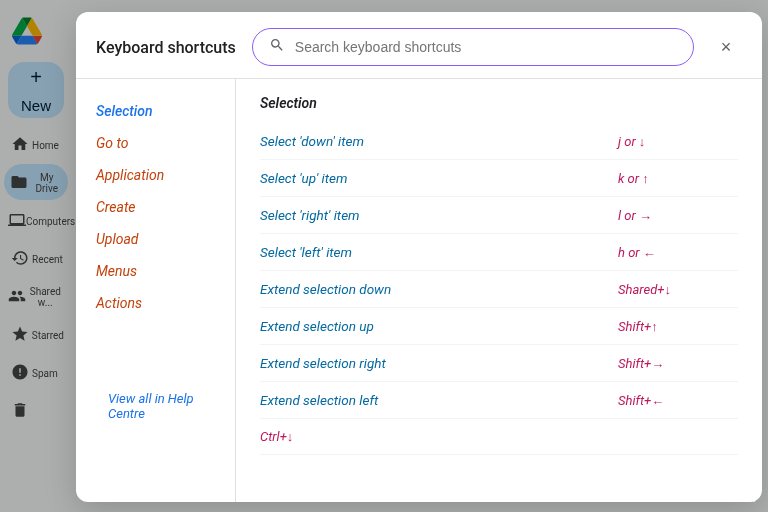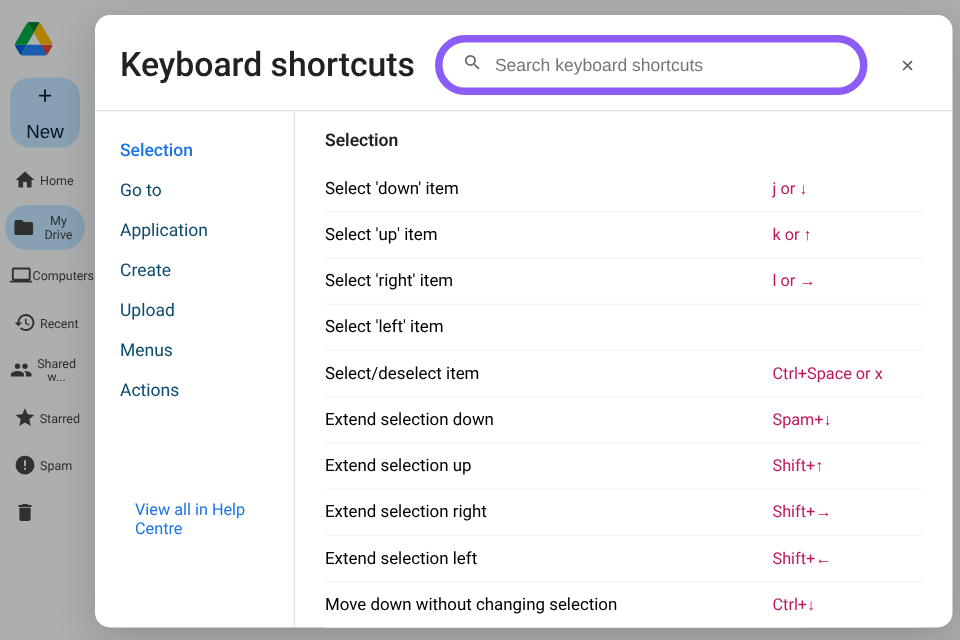--- a/index.html
+++ b/index.html
@@ -129,31 +129,31 @@
     .modal-header {
       display: flex;
       align-items: center;
       padding: 16px 20px 12px 20px;
       gap: 16px;
       border-bottom: 1px solid #e0e0e0;
       flex-shrink: 0;
     }
 
     .modal-title {
-      font-size: 27px;
+      font-size: 16px;
       font-weight: 500;
       color: #202124;
       white-space: nowrap;
     }
 
     .search-bar {
       flex: 1;
       display: flex;
       align-items: center;
-      border: 6px solid #8b5cf6;
+      border: 1px solid #8b5cf6;
       border-radius: 24px;
       padding: 8px 16px;
       gap: 10px;
       background: #fff;
     }
 
     .search-icon-svg {
       color: #5f6368;
       font-size: 16px;
       flex-shrink: 0;
@@ -179,35 +179,36 @@
       border: none;
       background: transparent;
       font-size: 18px;
       color: #5f6368;
     }
 
     .modal-body {
       display: flex;
       flex: 1;
       overflow: hidden;
+      font-style: italic;
     }
 
     
     .left-panel {
       width: 160px;
       padding: 16px 0;
       border-right: 1px solid #e0e0e0;
       flex-shrink: 0;
       overflow-y: auto;
     }
 
     .left-panel-item {
       padding: 8px 20px;
       font-size: 14px;
-      color: #0c4a6e;
+      color: #c2410c;
       cursor: pointer;
       border-radius: 0 20px 20px 0;
       margin-right: 12px;
     }
 
     .left-panel-item.active {
       color: #1a73e8;
       font-weight: 500;
     }
 
@@ -248,21 +249,21 @@
     .shortcut-row {
       display: flex;
       align-items: center;
       padding: 10px 0;
       border-bottom: 1px solid #f1f3f4;
       font-size: 13.5px;
     }
 
     .shortcut-desc {
       flex: 1;
-      color: #000000;
+      color: #0369a1;
     }
 
     .shortcut-key {
       color: #be185d;
       font-size: 13px;
       min-width: 120px;
       text-align: left;
     }
 
     
@@ -406,42 +407,38 @@
       <div class="shortcut-row">
         <span class="shortcut-desc">Select 'up' item</span>
         <span class="shortcut-key">k or ↑</span>
       </div>
       <div class="shortcut-row">
         <span class="shortcut-desc">Select 'right' item</span>
         <span class="shortcut-key">l or →</span>
       </div>
       <div class="shortcut-row">
         <span class="shortcut-desc">Select 'left' item</span>
-      </div>
-      <div class="shortcut-row">
-        <span class="shortcut-desc">Select/deselect item</span>
-        <span class="shortcut-key">Ctrl+Space or x</span>
+        <span class="shortcut-key">h or ←</span>
       </div>
       <div class="shortcut-row">
         <span class="shortcut-desc">Extend selection down</span>
-        <span class="shortcut-key">Spam+↓</span>
+        <span class="shortcut-key">Shared+↓</span>
       </div>
       <div class="shortcut-row">
         <span class="shortcut-desc">Extend selection up</span>
         <span class="shortcut-key">Shift+↑</span>
       </div>
       <div class="shortcut-row">
         <span class="shortcut-desc">Extend selection right</span>
         <span class="shortcut-key">Shift+→</span>
       </div>
       <div class="shortcut-row">
         <span class="shortcut-desc">Extend selection left</span>
         <span class="shortcut-key">Shift+←</span>
       </div>
       <div class="shortcut-row">
-        <span class="shortcut-desc">Move down without changing selection</span>
         <span class="shortcut-key">Ctrl+↓</span>
       </div>
     </div>
   </div>
 </div>
 
 <div class="watermark">Pocketlint</div>
 
 </body></html>

